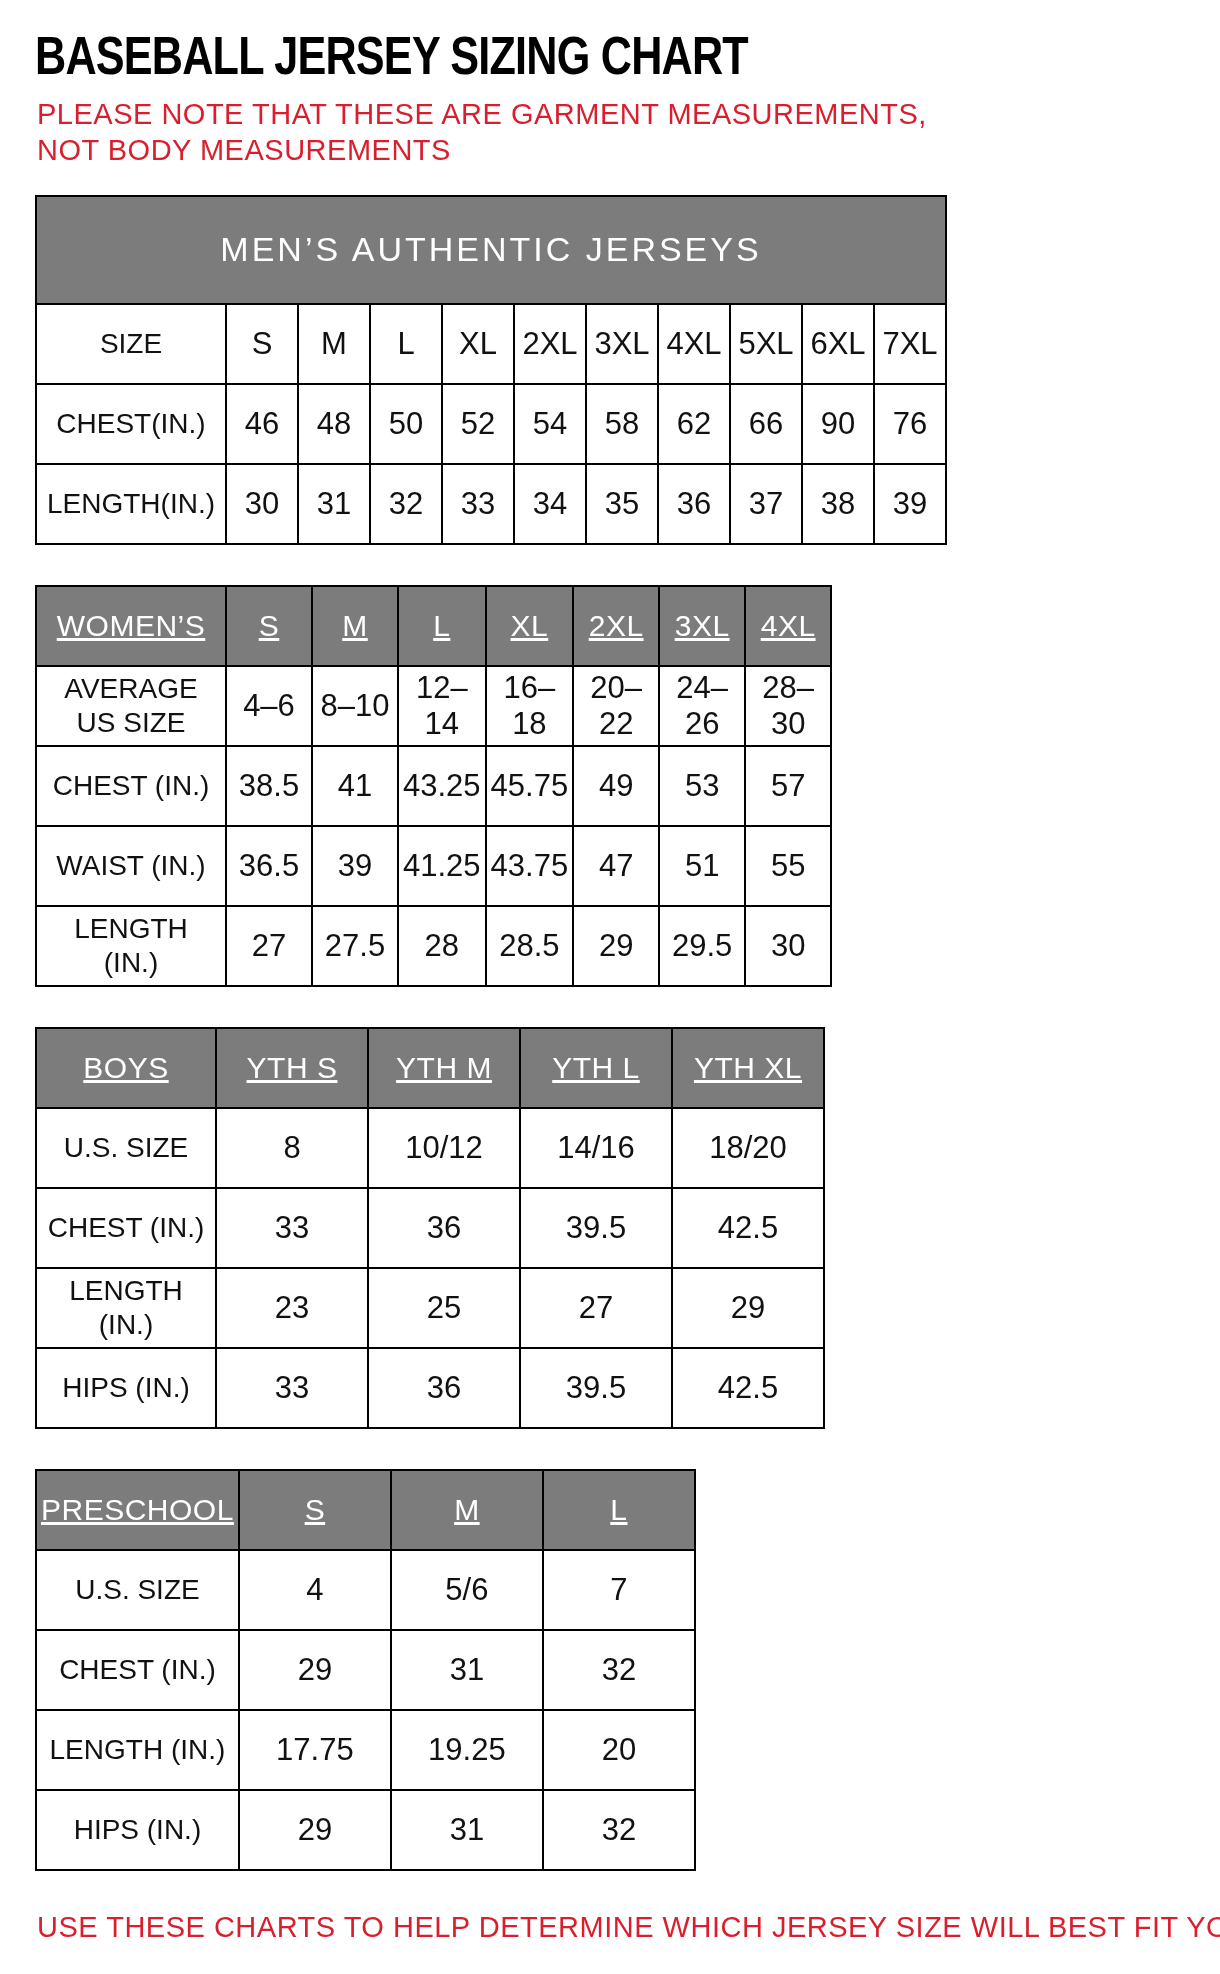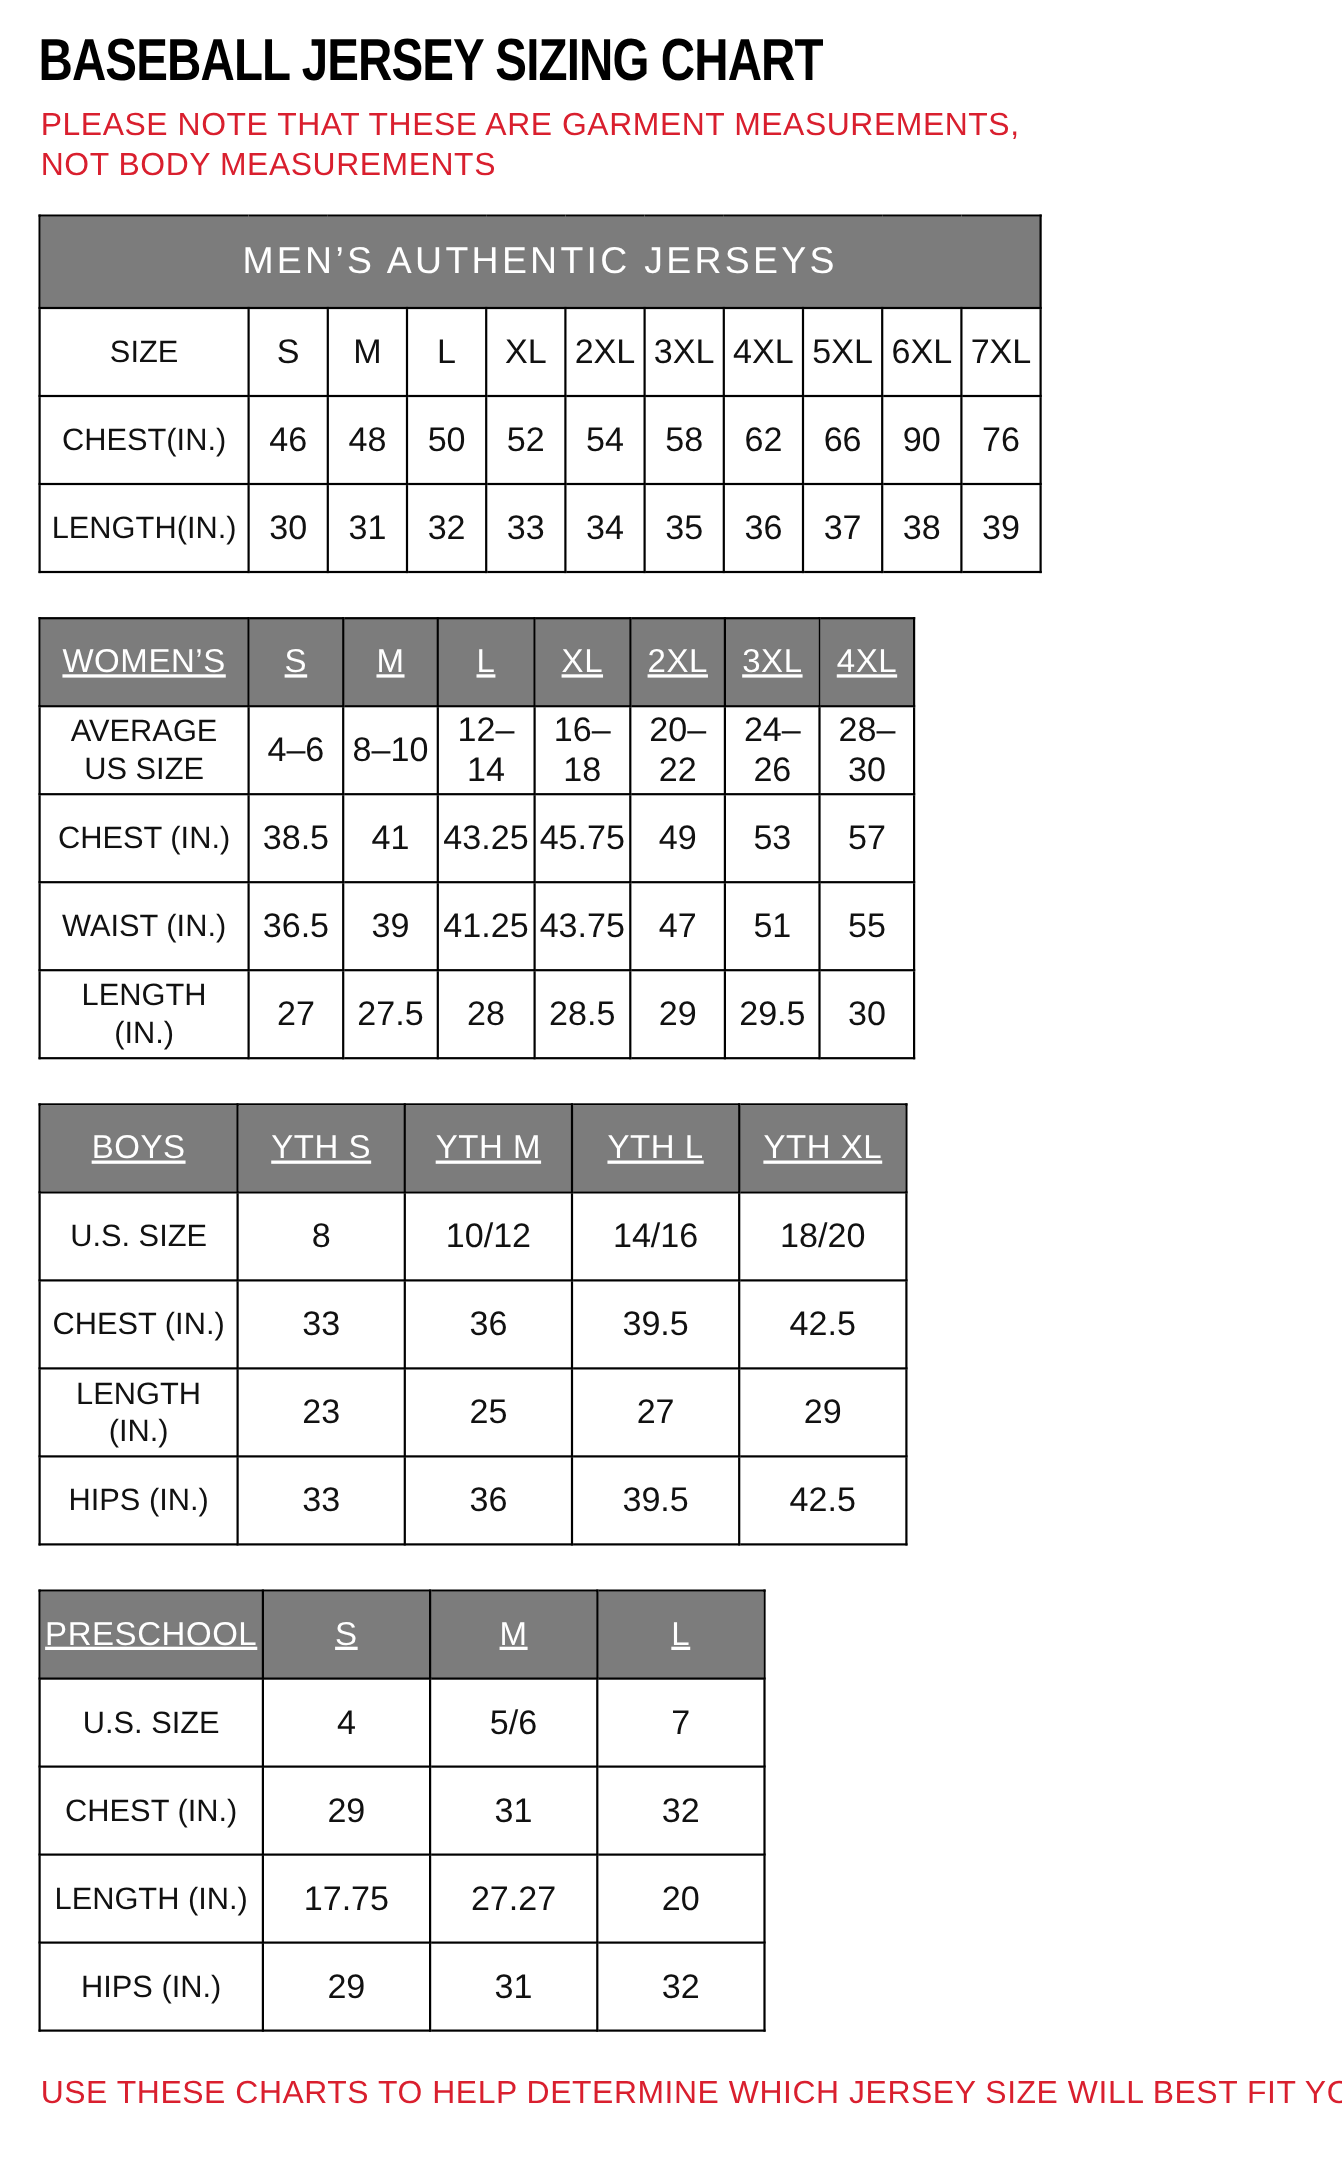--- a/index.html
+++ b/index.html
@@ -74,21 +74,21 @@
     height:80px;
     letter-spacing:0.5px;
     text-decoration:underline;
   }
   table.size-table th.banner{
     background:var(--gray);
     color:#fff;
     font-size:34px;
     font-weight:400;
     letter-spacing:3px;
-    height:84px;
+    height:108px;
   }
   .footer-note{
     color:var(--red);
     font-size:29px;
     font-weight:500;
     letter-spacing:0.5px;
     margin:6px 0 0 2px;
     white-space:nowrap;
   }
 </style>
@@ -303,21 +303,21 @@
         </tr>
         <tr>
           <th class="row-label">CHEST (IN.)</th>
           <td>29</td>
           <td>31</td>
           <td>32</td>
         </tr>
         <tr>
           <th class="row-label">LENGTH (IN.)</th>
           <td>17.75</td>
-          <td>27.27</td>
+          <td>19.25</td>
           <td>20</td>
         </tr>
         <tr>
           <th class="row-label">HIPS (IN.)</th>
           <td>29</td>
           <td>31</td>
           <td>32</td>
         </tr>
       </tbody>
     </table>

